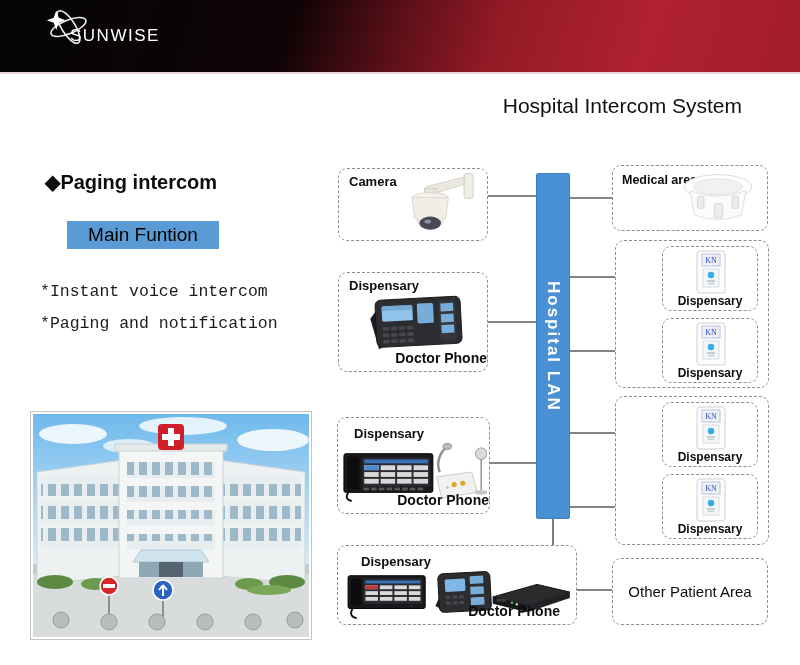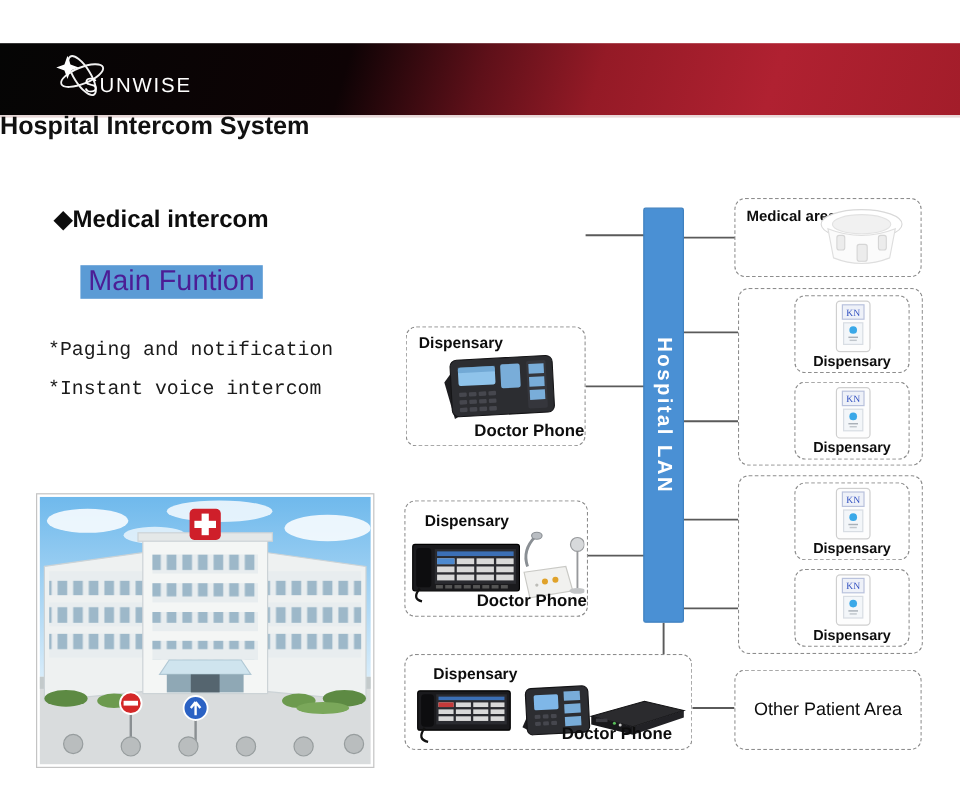--- a/index.html
+++ b/index.html
@@ -3,41 +3,40 @@
 <meta charset="utf-8">
 <style>
   * { margin:0; padding:0; box-sizing:border-box; }
   html,body { background:#ffffff; }
   .page {
     position:relative; width:800px; height:665px; background:#fff;
     font-family:"Liberation Sans", sans-serif; overflow:hidden;
   }
   
   .banner {
-    position:absolute; left:0; top:0; width:800px; height:62px;
+    position:absolute; left:0; top:0; width:800px; height:74px;
     background:linear-gradient(107deg,#050505 0%,#0e0305 36%,#5e1019 50%,#941a26 62%,#b02131 80%,#a31d2a 100%);
     border-bottom:2px solid #e9d8d8;
-    margin-top:36px;
   }
   .logo-icon { position:absolute; left:44px; top:6px; }
   .brand {
     position:absolute; left:70px; top:26px; color:#fff; font-size:17px;
     letter-spacing:1.5px; font-weight:500;
   }
   
   .main-title {
-    position:absolute; left:0; top:94px; width:742px; text-align:left;
-    font-size:21px; font-weight:700; color:#111;
+    position:absolute; left:0; top:94px; width:742px; text-align:right;
+    font-size:21px; font-weight:400; color:#111;
   }
   .section-heading {
     position:absolute; left:45px; top:170px; font-size:20px; font-weight:700; color:#0d0d0d;
   }
   .main-funtion {
     position:absolute; left:67px; top:221px; width:152px; height:28px;
-    background:#5b9bd5; color:#4c1d95; font-size:24px; line-height:28px; text-align:center;
+    background:#5b9bd5; color:#000000; font-size:19px; line-height:28px; text-align:center;
   }
   .features { position:absolute; left:40px; top:276px; list-style:none; }
   .features li {
     font-family:"Liberation Mono","DejaVu Sans Mono",monospace;
     font-size:16.5px; color:#1b1b1b; line-height:32px; white-space:pre;
   }
   
   .photo-frame {
     position:absolute; left:30px; top:411px; width:282px; height:229px;
     border:1px solid #c4c4c4; background:#fff; padding:2px;
@@ -85,25 +84,25 @@
         <ellipse cx="34" cy="28" rx="26" ry="9.5" transform="rotate(-22 34 28)"></ellipse>
         <ellipse cx="34" cy="28" rx="26" ry="9.5" transform="rotate(58 34 28)"></ellipse>
       </g>
       <path d="M17 5 L20.5 15 L30 18.5 L20.5 22 L17 32 L13.5 22 L4 18.5 L13.5 15 Z" fill="#ffffff"></path>
     </svg>
     <span class="brand">SUNWISE</span>
   </header>
 
   <h1 class="main-title">Hospital Intercom System</h1>
 
-  <h2 class="section-heading">◆Medical intercom</h2>
+  <h2 class="section-heading">◆Paging intercom</h2>
   <div class="main-funtion">Main Funtion</div>
   <ul class="features">
+    <li>*Instant voice intercom</li>
     <li>*Paging and notification</li>
-    <li>*Instant voice intercom</li>
   </ul>
 
   <div class="photo-frame">
     <svg viewBox="0 0 276 223" width="276" height="223">
       <defs>
         <linearGradient id="sky" x1="0" y1="0" x2="0" y2="1">
           <stop offset="0" stop-color="#6fb9ec"></stop>
             <stop offset="1" stop-color="#d7ecfa"></stop>
         </linearGradient>
         <pattern id="win" width="13" height="22" patternUnits="userSpaceOnUse">
@@ -173,20 +172,33 @@
       <line x1="569" y1="198" x2="618" y2="198"></line>
       <line x1="569" y1="277" x2="662" y2="277"></line>
       <line x1="569" y1="351" x2="662" y2="351"></line>
       <line x1="569" y1="433" x2="662" y2="433"></line>
       <line x1="569" y1="507" x2="662" y2="507"></line>
       <line x1="553" y1="519" x2="553" y2="546"></line>
       <line x1="577" y1="590" x2="612" y2="590"></line>
     </g>
   </svg>
 
+  <div class="dbox" style="left:338px; top:168px; width:150px; height:73px;">
+    <span class="box-title">Camera</span>
+    <svg class="dev" style="right:6px; top:3px;" width="90" height="66" viewBox="0 0 100 80">
+      <rect x="84" y="2" width="11" height="30" rx="2" fill="#efede7" stroke="#cecabe"></rect>
+      <polygon points="38,18 84,6 84,15 44,27" fill="#ebe8e1" stroke="#cecabe"></polygon>
+      <rect x="36" y="20" width="14" height="9" fill="#e7e4dc" stroke="#cecabe"></rect>
+      <ellipse cx="43" cy="31" rx="22" ry="6" fill="#f4f2ec" stroke="#d6d2c6"></ellipse>
+      <path d="M21 31 L24 56 Q43 66 62 56 L65 31 Z" fill="#f0eee7" stroke="#d6d2c6"></path>
+      <path d="M26 58 Q43 66 60 58 L58 64 Q43 70 28 64 Z" fill="#e4e1d8"></path>
+      <ellipse cx="43" cy="62" rx="13" ry="8" fill="#474a52"></ellipse>
+      <ellipse cx="40" cy="60" rx="4" ry="2.5" fill="#8d93a0"></ellipse>
+    </svg>
+  </div>
 
   <div class="dbox" style="left:338px; top:272px; width:150px; height:100px;">
     <span class="box-title">Dispensary</span>
     <svg class="dev" style="left:20px; top:20px;" width="110" height="58" viewBox="0 0 120 64">
       <g transform="rotate(-3 60 32)">
         <polygon points="12,26 20,16 28,56 20,60" fill="#1d1d20"></polygon>
         <rect x="18" y="6" width="94" height="52" rx="6" fill="#2c2d31" stroke="#141416"></rect>
         <rect x="25" y="13" width="34" height="17" rx="2" fill="#8fc3ea"></rect>
         <rect x="25" y="13" width="34" height="5" fill="#5f97c7" opacity=".6"></rect>
         <g fill="#46474e">

